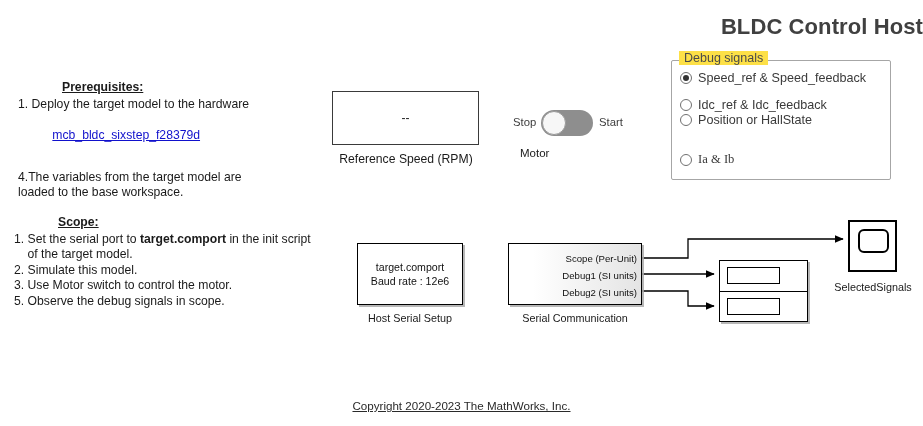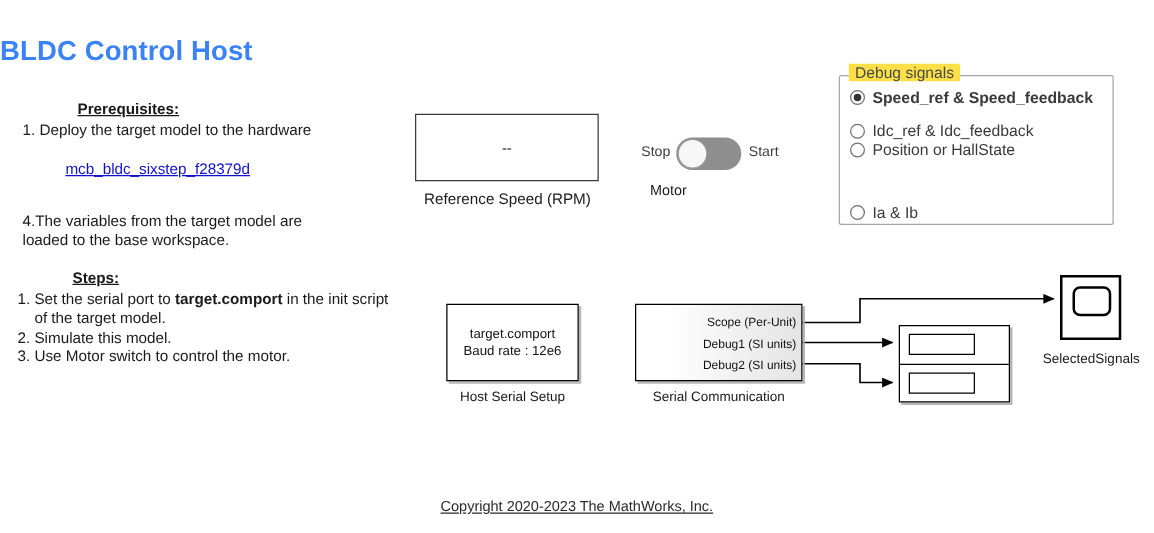--- a/index.html
+++ b/index.html
@@ -18,27 +18,27 @@
     width: 923px;
     height: 426px;
     overflow: hidden;
     background: #ffffff;
   }
 
   
   .page-title {
     position: absolute;
     left: 0;
-    top: 28px;
+    top: 14px;
     width: 923px;
-    text-align: left;
+    text-align: right;
     font-size: 22px;
     font-weight: bold;
     letter-spacing: 0.1px;
-    color: #3b82f6;
+    color: #404040;
   }
 
   
   .textblock {
     position: absolute;
     font-size: 12.2px;
     line-height: 15.5px;
     color: #1a1a1a;
   }
   .textblock .head {
@@ -307,55 +307,56 @@
     <span class="row">1. Deploy the target model to the hardware</span>
     <span class="row" style="padding-left:14px;">
       <span class="hlink">mcb_bldc_sixstep_f28379d</span>
     </span>
     <span class="gap"></span>
     <span class="row">4.The variables from the target model are</span>
     <span class="row">loaded to the base workspace.</span>
   </div>
 
   <div class="textblock" id="steps">
-    <span class="head">Steps:</span>
+    <span class="head">Scope:</span>
     <span class="row"><span>1. Set the serial port to </span><span class="bold">target.comport</span><span> in the init script</span></span>
     <span class="row">    of the target model.</span>
     <span class="row">2. Simulate this model.</span>
     <span class="row">3. Use Motor switch to control the motor.</span>
+    <span class="row">5. Observe the debug signals in scope.</span>
   </div>
 
   <div id="refspeed-box">
     <input id="refspeed-value" type="text" value="--" style="">
   </div>
   <div id="refspeed-label">Reference Speed (RPM)</div>
 
   <div id="motor-group">
     <span id="motor-stop-label">Stop</span>
     <div id="motor-switch">
       <div id="motor-knob"></div>
     </div>
     <span id="motor-start-label">Start</span>
   </div>
   <div id="motor-caption">Motor</div>
 
   <div id="debug-panel">
-    <div class="radio-row" style="top:10px;font-weight:bold;">
+    <div class="radio-row" style="top:10px;">
       <span class="radio-dot on"></span>
       <span>Speed_ref &amp; Speed_feedback</span>
     </div>
     <div class="radio-row" style="top:37px;justify-content:center;">
       <span class="radio-dot"></span>
       <span>Idc_ref &amp; Idc_feedback</span>
     </div>
     <div class="radio-row" style="top:52px;">
       <span class="radio-dot"></span>
       <span>Position or HallState</span>
     </div>
-    <div class="radio-row" style="top:102px;">
+    <div class="radio-row" style="top:91px;font-family:Liberation Serif, serif;">
       <span class="radio-dot"></span>
       <span>Ia &amp; Ib</span>
     </div>
   </div>
   <div id="debug-legend">Debug signals</div>
 
   <svg id="wires" viewBox="0 0 923 426">
     <defs>
       <marker id="arw" markerWidth="7" markerHeight="7" refX="6.4" refY="3" orient="auto">
         <path d="M0,0 L7,3 L0,6 z" fill="#000"></path>

